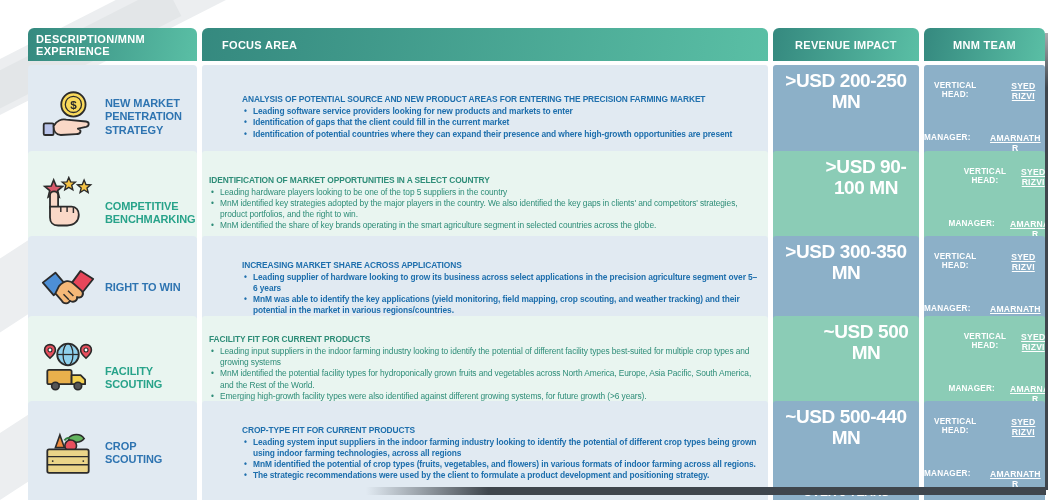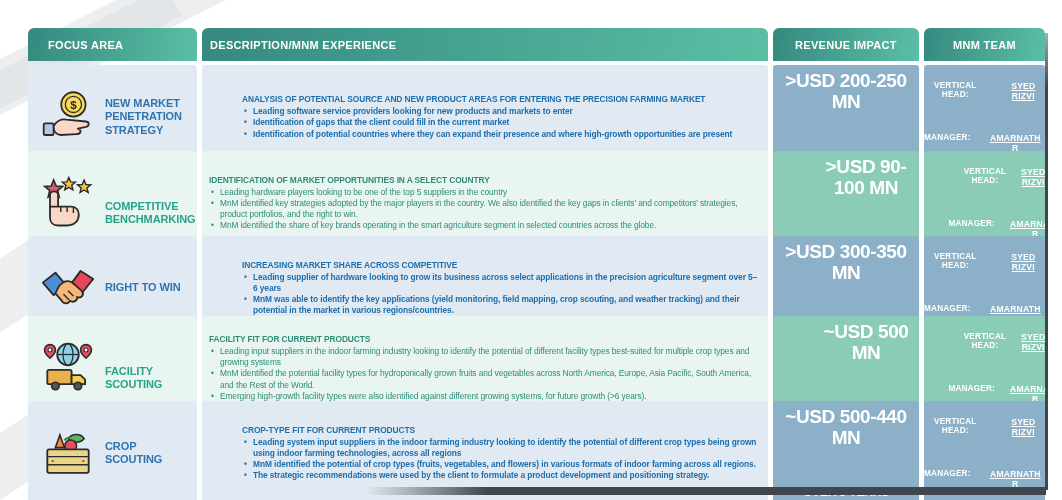--- a/index.html
+++ b/index.html
@@ -77,22 +77,22 @@
 </head>
 <body>
 
 <div class="stripe stripe-a"></div>
 <div class="stripe stripe-a2"></div>
 <div class="stripe stripe-b"></div>
 <div class="stripe stripe-c"></div>
 
 <div id="table">
   <div class="grid-row">
+    <div class="header-cell hc-desc">DESCRIPTION/MNM EXPERIENCE</div>
     <div class="header-cell hc-focus">FOCUS AREA</div>
-    <div class="header-cell hc-desc">DESCRIPTION/MNM EXPERIENCE</div>
     <div class="header-cell hc-center">REVENUE IMPACT</div>
     <div class="header-cell hc-center">MNM TEAM</div>
   </div>
   <div id="rows">
   <div class="grid-row theme-blue">
     <div class="cell cell-focus">
       <span class="icon-slot">
   <svg viewBox="0 0 60 60" aria-hidden="true">
     <circle cx="36" cy="16" r="13.5" fill="#f9d95c" stroke="#2b2b2b" stroke-width="2"></circle>
     <circle cx="36" cy="16" r="9" fill="none" stroke="#2b2b2b" stroke-width="1.4"></circle>
@@ -175,21 +175,21 @@
   <svg viewBox="0 0 60 60" aria-hidden="true">
     <path d="M2 24 L16 13 L28 27 L14 38 Z" fill="#4d8fd6" stroke="#2b2b2b" stroke-width="2" stroke-linejoin="round"></path>
     <path d="M58 20 L44 11 L33 26 L46 35 Z" fill="#e8465a" stroke="#2b2b2b" stroke-width="2" stroke-linejoin="round"></path>
     <path d="M20 28 c6 -7 12 -7 16 -3 l9 8 c4 4 0 9 -5 7 c1 4 -4 7 -8 4 c-1 4 -7 4 -9 0 l-7 -8 z" fill="#f5b878" stroke="#2b2b2b" stroke-width="2" stroke-linejoin="round"></path>
     <path d="M30 33 l6 6 M25 37 l6 6" stroke="#2b2b2b" stroke-width="1.6"></path>
   </svg>
 </span>
       <span class="title">RIGHT TO WIN</span>
     </div>
     <div class="cell cell-desc">
-      <div class="desc-heading">INCREASING MARKET SHARE ACROSS COMPETITIVE</div>
+      <div class="desc-heading">INCREASING MARKET SHARE ACROSS APPLICATIONS</div>
       <ul class="bullets">
 
       <li>Leading supplier of hardware looking to grow its business across select applications in the precision agriculture segment over 5–6 years</li>
             <li>MnM was able to identify the key applications (yield monitoring, field mapping, crop scouting, and weather tracking) and their potential in the market in various regions/countries.</li>
           </ul>
     </div>
     <div class="cell cell-revenue">
       <div class="rev-amount">&gt;USD 300-350 MN</div>
       <div class="rev-period">OVER 5-6 YEARS</div>
     </div>

